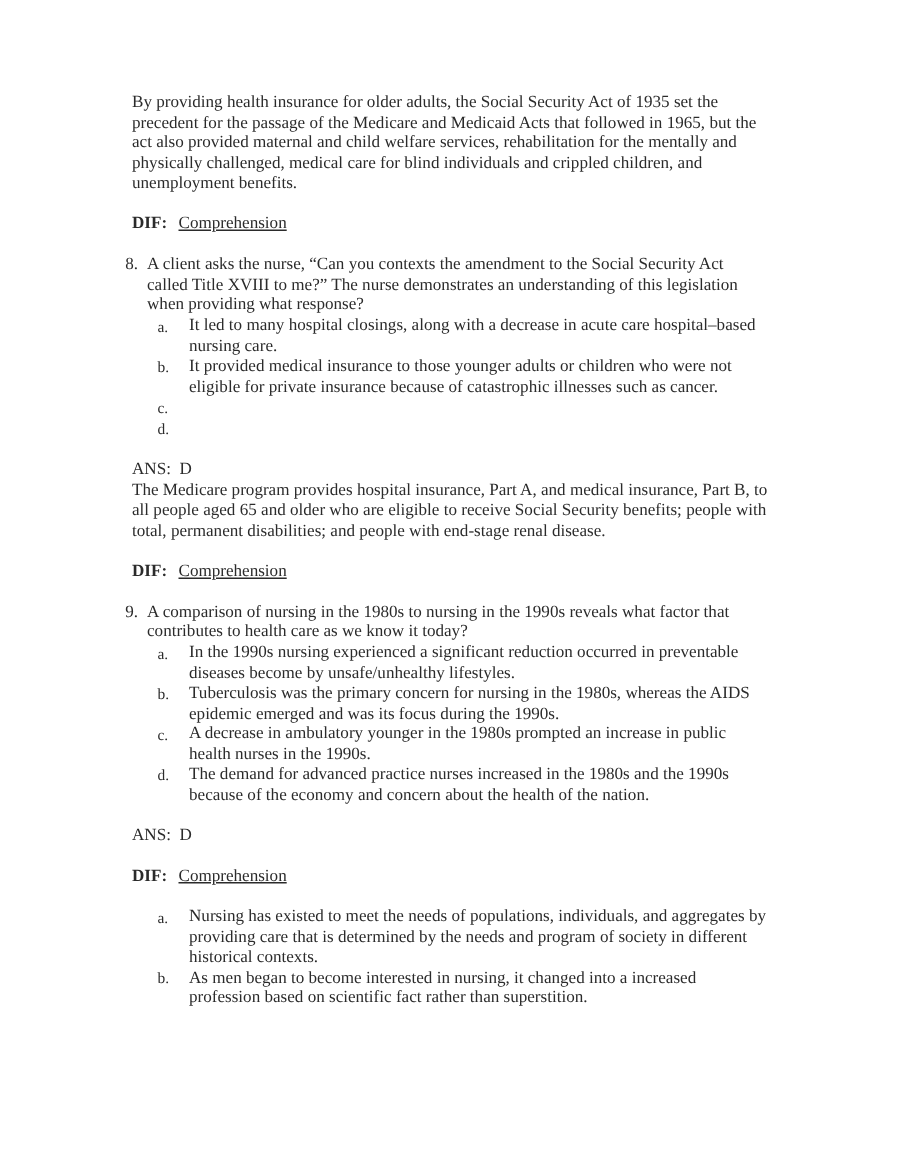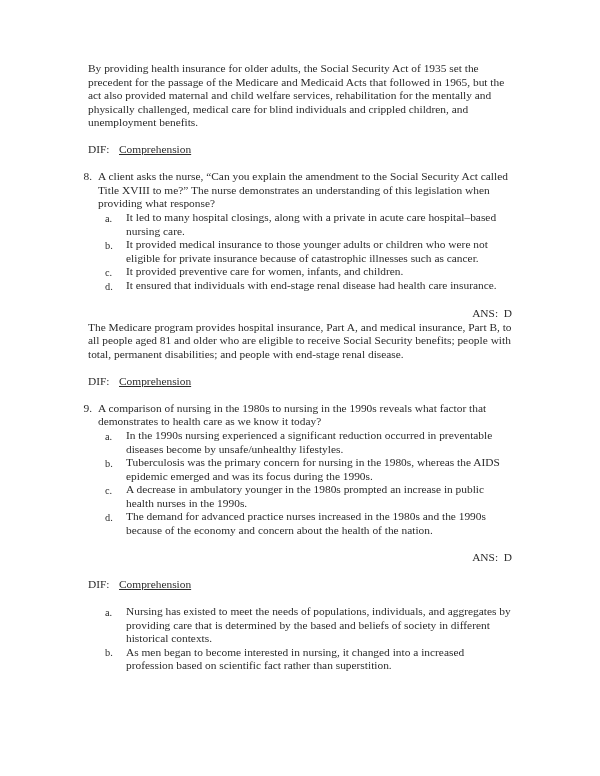--- a/index.html
+++ b/index.html
@@ -39,29 +39,29 @@
   }
   
   .dif-line {
     display: flex;
     align-items: baseline;
     white-space: nowrap;
   }
   .dif-label {
     width: 31px;
     flex: 0 0 31px;
+    font-weight: bold;
   }
   .dif-value {
     flex: 0 0 auto;
     text-decoration: underline;
   }
   
   .ans-line {
     white-space: pre;
-    text-align: right;
   }
   
   .qblock {
     position: relative;
   }
   .qstem {
     display: flex;
     align-items: flex-start;
   }
   .qnum {
@@ -111,60 +111,58 @@
     <div class="dif-line">
       <span class="dif-label">DIF:</span>
       <span class="dif-value">Comprehension</span>
     </div>
 
     <div class="blank"></div>
 
     <div class="qblock">
       <div class="qstem">
         <span class="qnum">8.</span>
-        <span class="qtext">A client asks the nurse, “Can you explain the amendment to the Social Security Act called Title XVIII to me?” The nurse demonstrates an understanding of this legislation when providing what response?</span>
+        <span class="qtext">A client asks the nurse, “Can you contexts the amendment to the Social Security Act called Title XVIII to me?” The nurse demonstrates an understanding of this legislation when providing what response?</span>
       </div>
       <ul class="options">
         <li class="opt">
           <span class="optletter">a.</span>
-          <span class="opttext">It led to many hospital closings, along with a private in acute care hospital–based nursing care.</span>
+          <span class="opttext">It led to many hospital closings, along with a decrease in acute care hospital–based nursing care.</span>
         </li>
         <li class="opt">
           <span class="optletter">b.</span>
           <span class="opttext">It provided medical insurance to those younger adults or children who were not eligible for private insurance because of catastrophic illnesses such as cancer.</span>
         </li>
         <li class="opt">
           <span class="optletter">c.</span>
-          <span class="opttext">It provided preventive care for women, infants, and children.</span>
         </li>
         <li class="opt">
           <span class="optletter">d.</span>
-          <span class="opttext">It ensured that individuals with end-stage renal disease had health care insurance.</span>
         </li>
       </ul>
     </div>
 
     <div class="blank"></div>
 
     <div class="ans-line">ANS:  D</div>
-    <p class="para">The Medicare program provides hospital insurance, Part A, and medical insurance, Part B, to all people aged 81 and older who are eligible to receive Social Security benefits; people with total, permanent disabilities; and people with end-stage renal disease.</p>
+    <p class="para">The Medicare program provides hospital insurance, Part A, and medical insurance, Part B, to all people aged 65 and older who are eligible to receive Social Security benefits; people with total, permanent disabilities; and people with end-stage renal disease.</p>
 
     <div class="blank"></div>
 
     <div class="dif-line">
       <span class="dif-label">DIF:</span>
       <span class="dif-value">Comprehension</span>
     </div>
 
     <div class="blank"></div>
 
     <div class="qblock">
       <div class="qstem">
         <span class="qnum">9.</span>
-        <span class="qtext">A comparison of nursing in the 1980s to nursing in the 1990s reveals what factor that demonstrates to health care as we know it today?</span>
+        <span class="qtext">A comparison of nursing in the 1980s to nursing in the 1990s reveals what factor that contributes to health care as we know it today?</span>
       </div>
       <ul class="options">
         <li class="opt">
           <span class="optletter">a.</span>
           <span class="opttext">In the 1990s nursing experienced a significant reduction occurred in preventable diseases become by unsafe/unhealthy lifestyles.</span>
         </li>
         <li class="opt">
           <span class="optletter">b.</span>
           <span class="opttext">Tuberculosis was the primary concern for nursing in the 1980s, whereas the AIDS epidemic emerged and was its focus during the 1990s.</span>
         </li>
@@ -189,21 +187,21 @@
       <span class="dif-label">DIF:</span>
       <span class="dif-value">Comprehension</span>
     </div>
 
     <div class="blank"></div>
 
     <div class="qblock">
       <ul class="options">
         <li class="opt">
           <span class="optletter">a.</span>
-          <span class="opttext">Nursing has existed to meet the needs of populations, individuals, and aggregates by providing care that is determined by the based and beliefs of society in different historical contexts.</span>
+          <span class="opttext">Nursing has existed to meet the needs of populations, individuals, and aggregates by providing care that is determined by the needs and program of society in different historical contexts.</span>
         </li>
         <li class="opt">
           <span class="optletter">b.</span>
           <span class="opttext">As men began to become interested in nursing, it changed into a increased profession based on scientific fact rather than superstition.</span>
         </li>
       </ul>
     </div>
 
   </div>
 </div>

